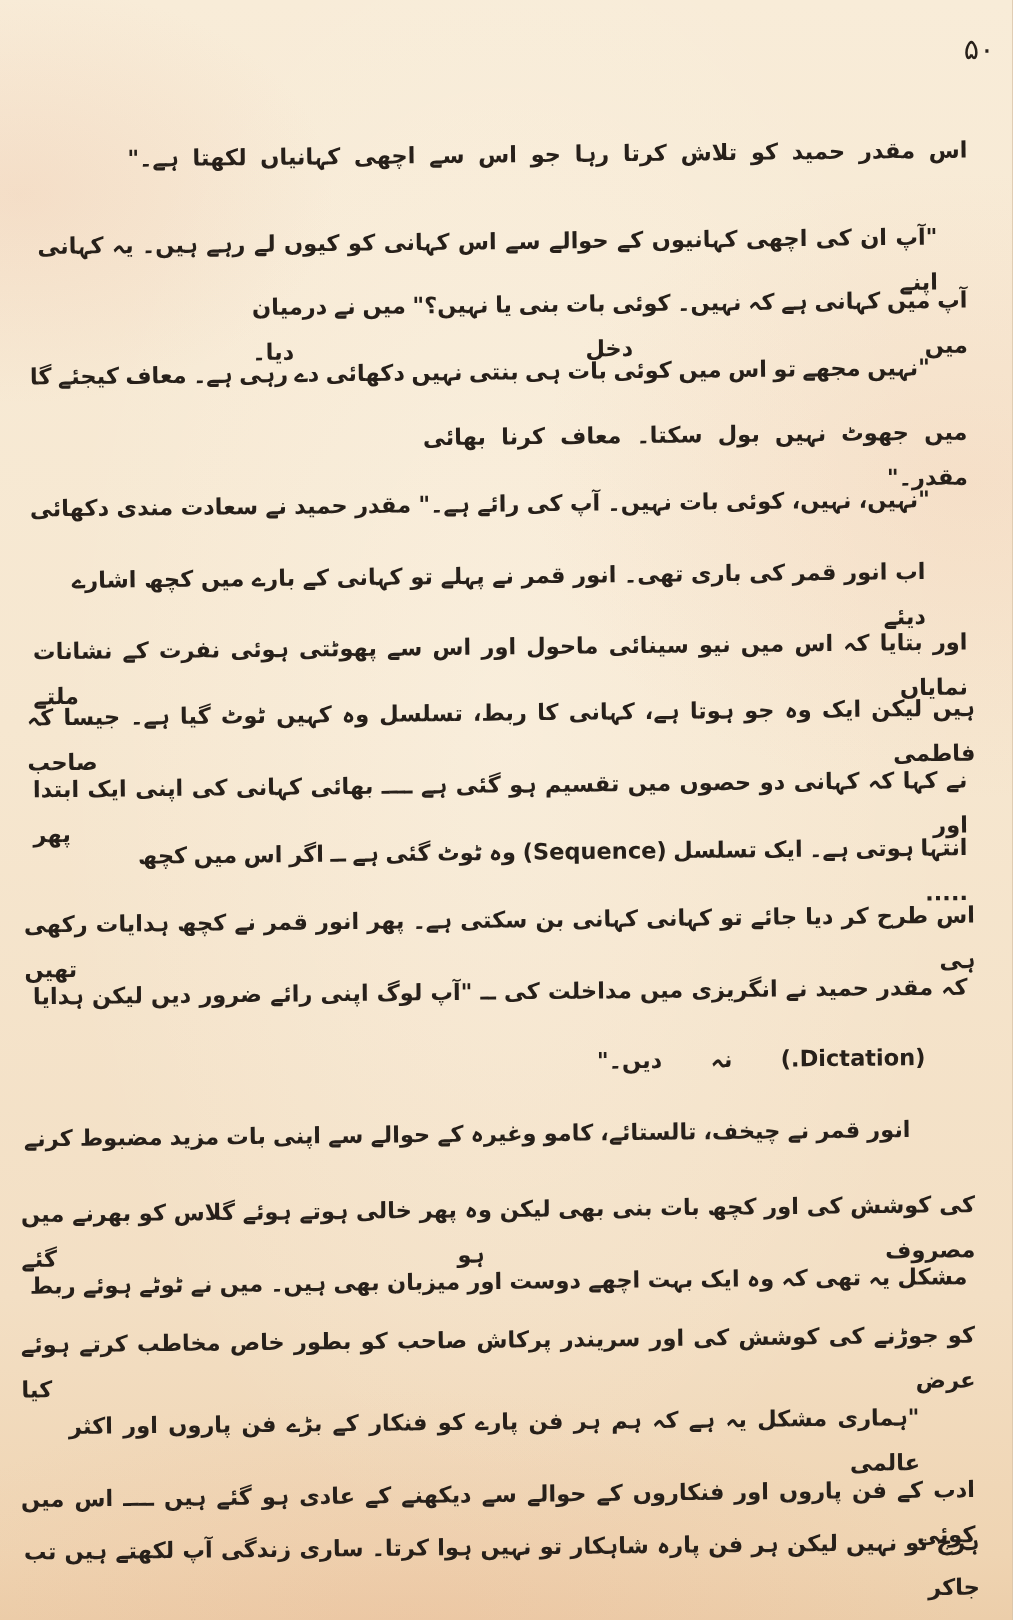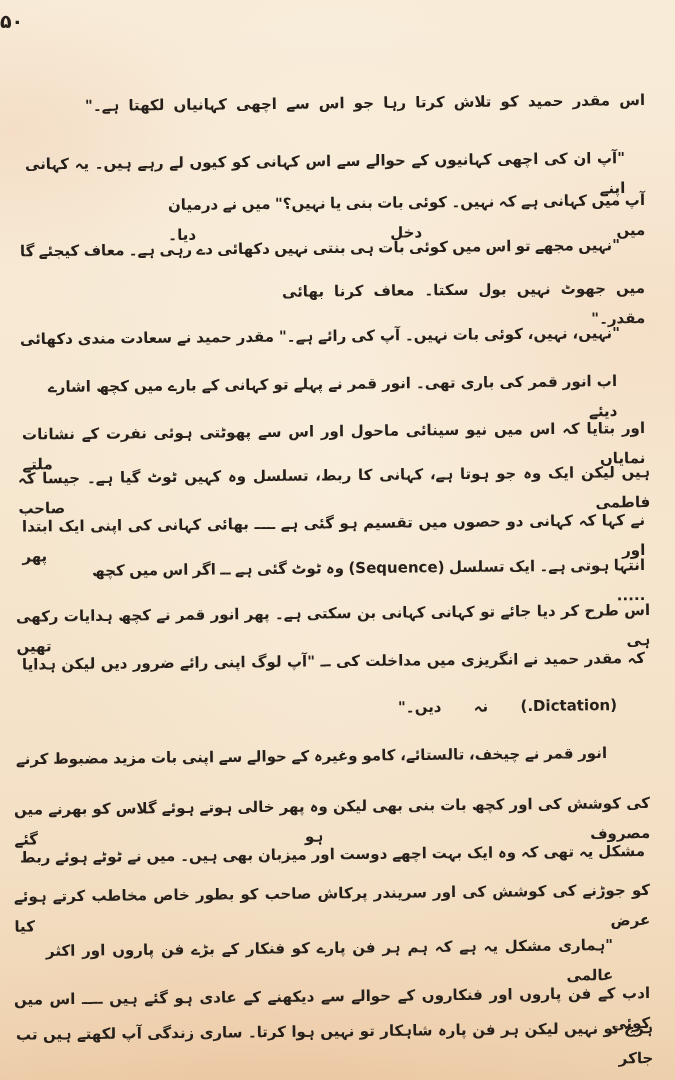--- a/index.html
+++ b/index.html
@@ -23,26 +23,26 @@
     inset: 0;
     pointer-events: none;
     background:
       radial-gradient(ellipse 420px 300px at 96% 30%, rgba(238,180,150,0.18), rgba(238,180,150,0) 70%),
       radial-gradient(ellipse 300px 200px at 2% 12%, rgba(230,170,140,0.20), rgba(230,170,140,0) 70%),
       radial-gradient(ellipse 500px 220px at 40% 101%, rgba(235,175,140,0.22), rgba(235,175,140,0) 75%),
       radial-gradient(ellipse 380px 700px at 50% 45%, rgba(255,252,244,0.30), rgba(255,252,244,0) 80%);
   }
   .page-number {
     position: absolute;
-    top: 10px;
+    top: 22px;
     left: 0;
     right: 12px;
-    text-align: left;
+    text-align: right;
     font-size: 19px;
-    font-weight: bold;
+    font-weight: normal;
     letter-spacing: 1px;
   }
   .line {
     position: absolute;
     height: 34px;
     line-height: 30px;
     font-size: 15px;
     font-weight: bold;
     direction: rtl;
     text-align: justify;

